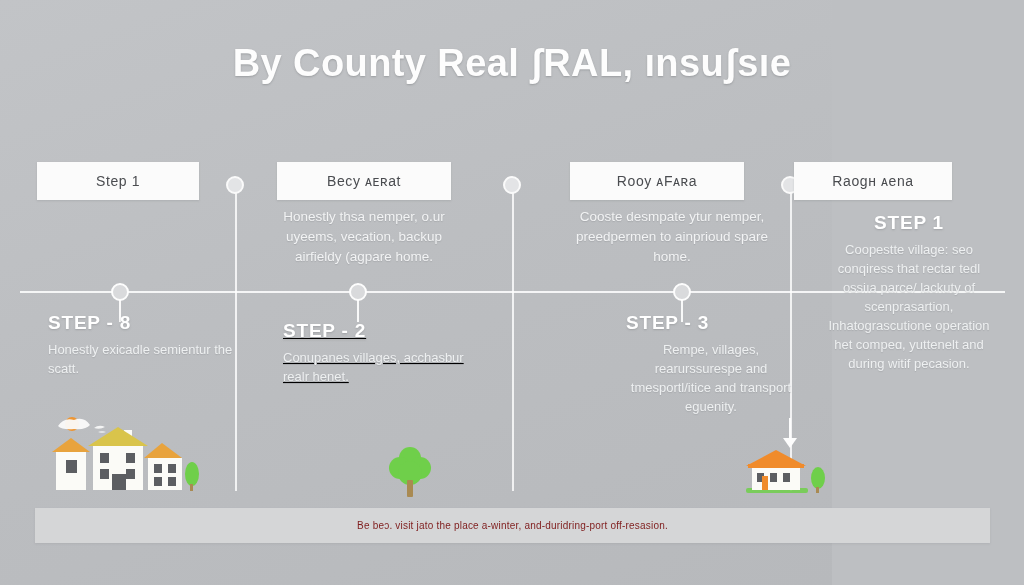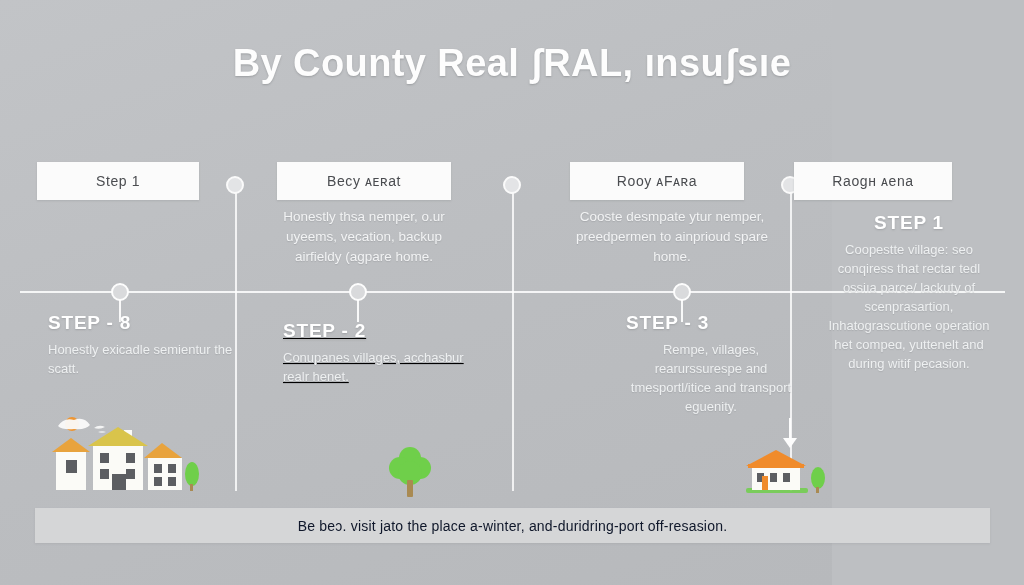--- a/index.html
+++ b/index.html
@@ -142,22 +142,22 @@
     top: 508px;
     width: 955px;
     height: 35px;
     background: #d5d6d7;
     box-shadow: 0 1px 2px rgba(130,132,135,0.2);
     display: flex;
     align-items: center;
     justify-content: center;
   }
   #footer-text {
-    color: #0f172a;
-    font-size: 14px;
+    color: #7f1d1d;
+    font-size: 10px;
     letter-spacing: 0.2px;
     white-space: nowrap;
   }
 
   
   .illus { position: absolute; }
 </style>
 </head>
 <body>
 

